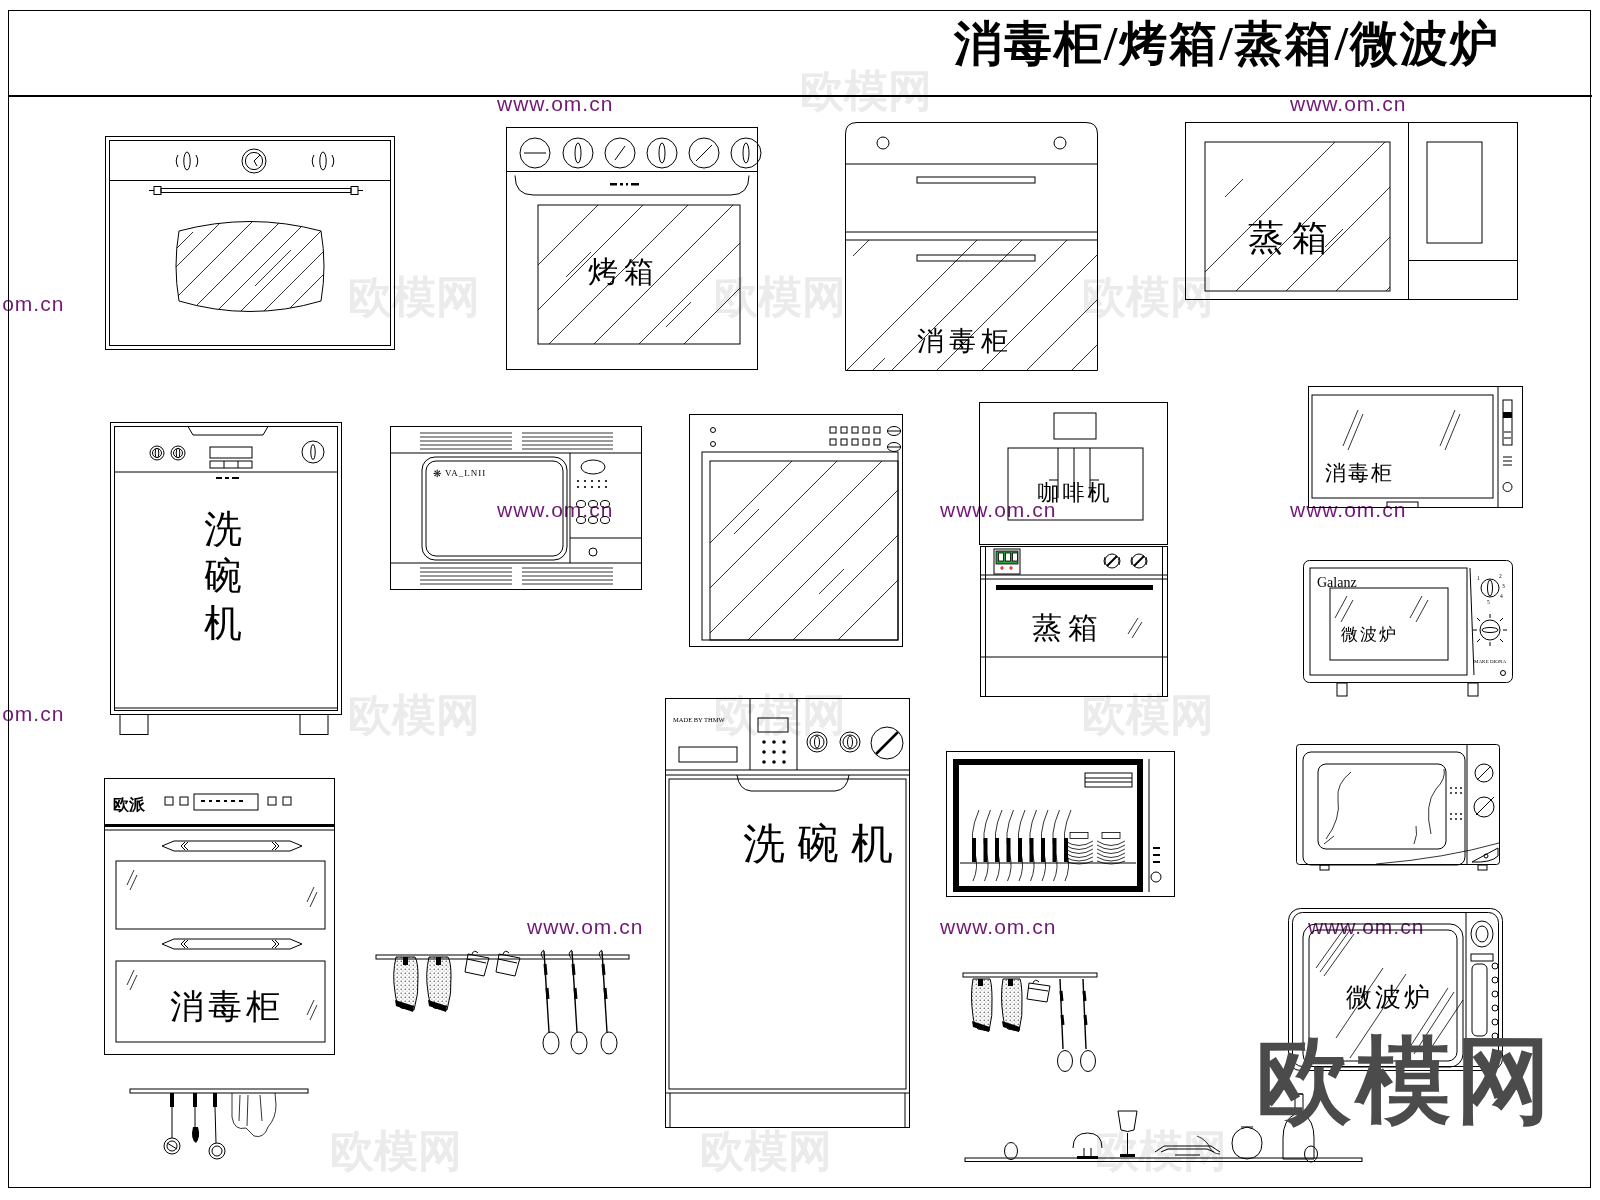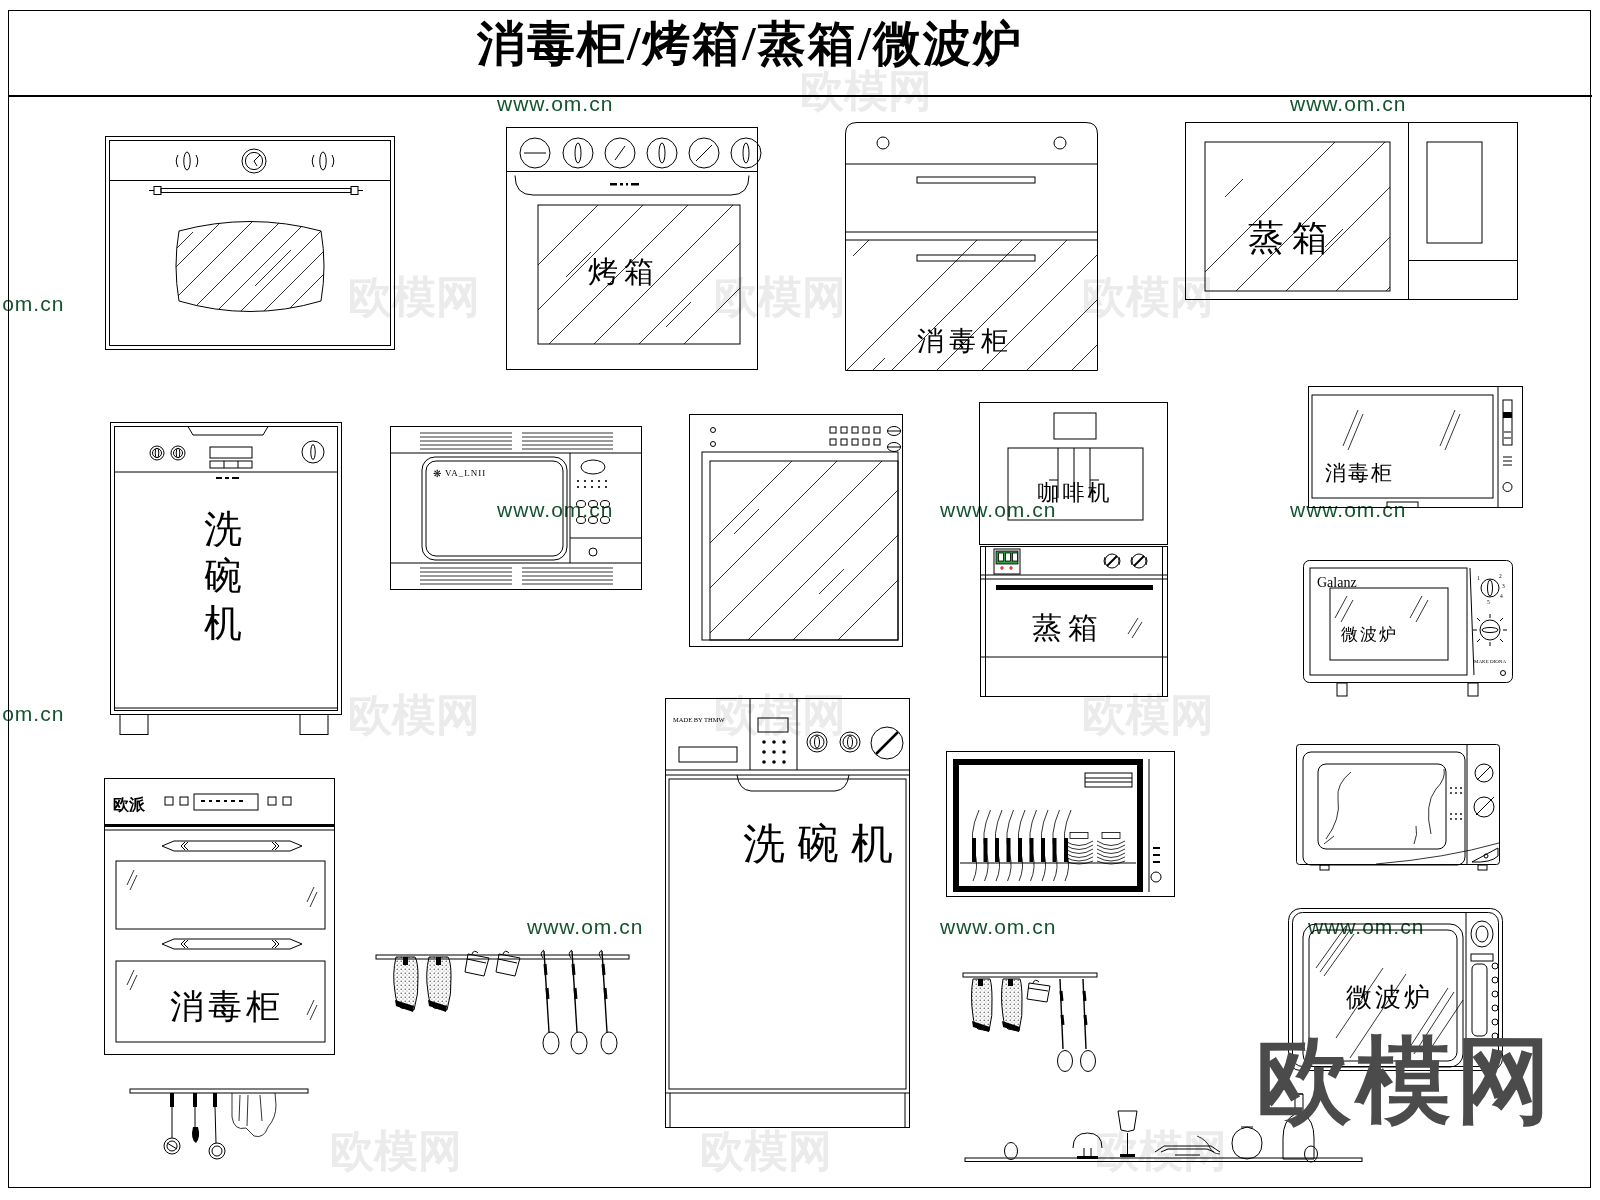--- a/index.html
+++ b/index.html
@@ -1,30 +1,30 @@
 <!DOCTYPE html>
 <html><head>
 <meta charset="utf-8">
 <style>
   *{margin:0;padding:0;box-sizing:border-box}
   html,body{width:1600px;height:1200px;background:#fff;position:relative;overflow:hidden;
     font-family:"Liberation Sans",sans-serif}
   #frame{position:absolute;left:8px;top:10px;width:1583px;height:1178px;border:1.5px solid #000;z-index:4}
-  #titlebar{position:absolute;left:0;top:12px;width:1500px;text-align:center;z-index:6;
+  #titlebar{position:absolute;left:0;top:12px;width:1500px;text-align:right;z-index:6;
     font-family:"Liberation Serif",serif;font-size:48px;font-weight:600;letter-spacing:2px;color:#000}
   #titleline{position:absolute;left:8px;top:95px;width:1584px;border-top:2px solid #000;z-index:6}
   svg{position:absolute;overflow:visible;z-index:10}
   .ln{fill:none;stroke:#000;stroke-width:1;stroke-linecap:butt}
   .thin{stroke-width:.8}
   .fb{fill:#000;stroke:none}
   .fg{fill:#2f9e3f;stroke:#000;stroke-width:.8}
   .fw{fill:#fff;stroke:#000;stroke-width:.8}
   .fr{fill:none;stroke:#cc2222;stroke-width:1.2}
   text{fill:#000;stroke:none;font-family:"Liberation Serif",serif}
-  .wm{position:absolute;z-index:1;white-space:nowrap;color:#14532d}
+  .wm{position:absolute;z-index:1;white-space:nowrap;color:#701a75}
   .wm.site{font-size:21px;letter-spacing:1px}
   .wm.brand{font-size:44px;font-weight:bold;color:#ebebeb;font-family:"Liberation Serif",serif}
   #wm-dark{position:absolute;left:1256px;top:1018px;z-index:30;font-size:95px;font-weight:bold;
     color:#4b4b4b;letter-spacing:5px;font-family:"Liberation Serif",serif;white-space:nowrap}
 </style>
 </head>
 <body>
 
 <div id="frame"></div>
 <div id="titlebar">消毒柜/烤箱/蒸箱/微波炉</div>

